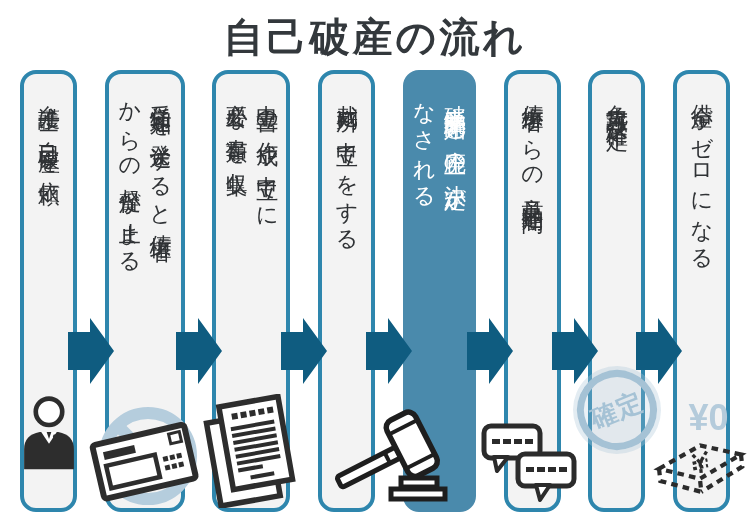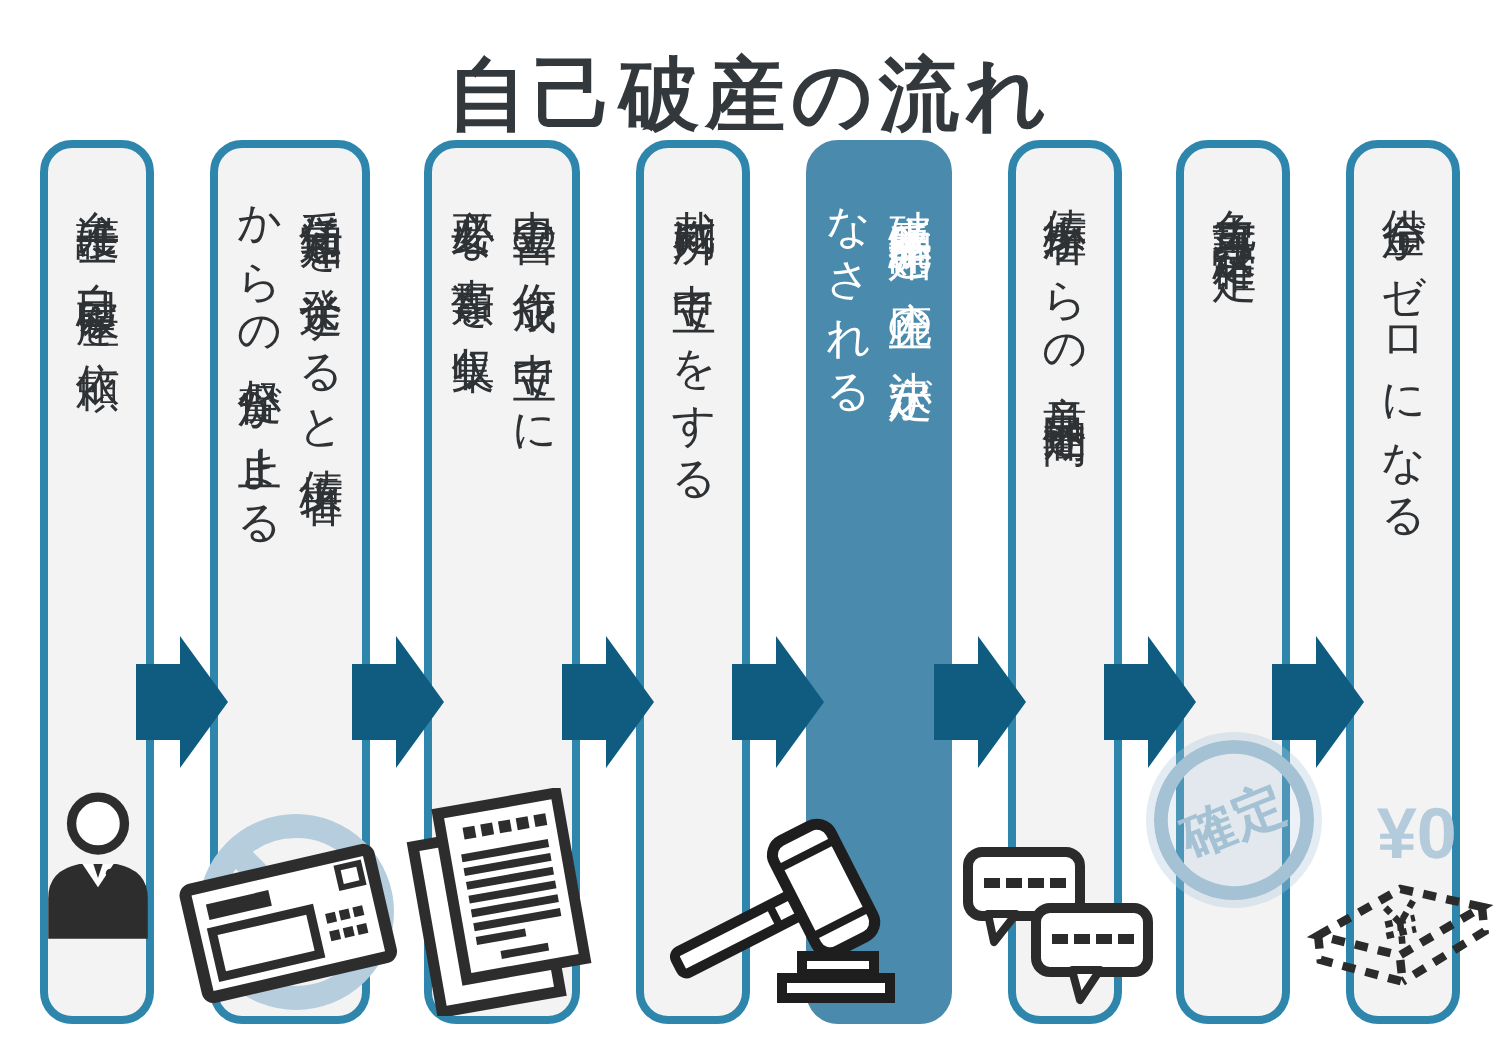--- a/index.html
+++ b/index.html
@@ -1,21 +1,21 @@
 <!DOCTYPE html>
 <html><head>
 <meta charset="utf-8">
 <style>
   html,body{margin:0;padding:0;background:#fff;}
   #screen{
     position:relative;width:750px;height:530px;overflow:hidden;background:#ffffff;
     font-family:"Liberation Sans",sans-serif;
   }
   .title{
-    position:absolute;top:20px;left:0;width:750px;text-align:center;
+    position:absolute;top:10px;left:0;width:750px;text-align:center;
     font-size:40px;font-weight:bold;color:#33383c;letter-spacing:3px;
   }
   .flow{
     position:absolute;top:70px;left:20px;width:710px;height:442px;
     display:flex;justify-content:space-between;
   }
   .step{position:relative;height:100%;}
   .w57{width:57px}.w80{width:80px}.w78{width:78px}.w73{width:73px}
   .box{
     box-sizing:border-box;width:100%;height:100%;

